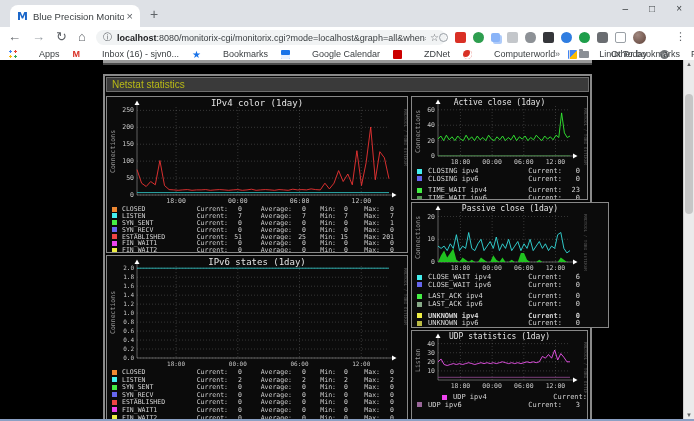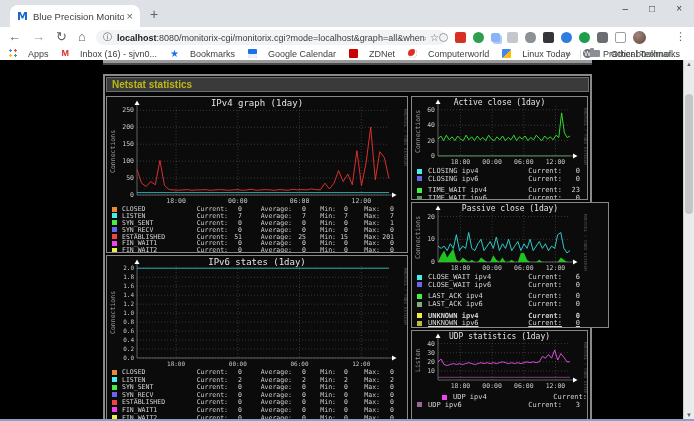--- a/index.html
+++ b/index.html
@@ -37,21 +37,21 @@
   .xi-dark { background:#35363a; }
   .xi-blueoval { background:#2f7de1; border-radius:50%; }
   .xi-greenc { background:#1e9e4a; border-radius:50%; }
   .xi-puzzle { background:#6a6d71; border-radius:3px; }
   .xi-list { background:linear-gradient(#fff 0 0), repeating-linear-gradient(#7d8186 0 2px, #fff 2px 4px); border:1px solid #9aa0a6; }
   .avatar { width:13px; height:13px; border-radius:50%; background:radial-gradient(circle at 35% 30%, #a1887f, #5d4037); }
   .menu-dots { position:absolute; right:8px; top:3px; font-size:11px; color:#5f6368; }
 
   .bookmarks { position:absolute; top:48px; left:0; right:0; height:12px; background:#fff;
                display:flex; align-items:center; gap:13px; padding-left:9px; font-size:9px; color:#3c4043; }
-  .bm { display:flex; align-items:flex-start; gap:11px; white-space:nowrap; }
+  .bm { display:flex; align-items:center; gap:22px; white-space:nowrap; }
   .bi { width:9px; height:9px; display:inline-block; }
   .bi-apps { width:8px; height:8px; background:
       radial-gradient(circle 1.2px at 1.5px 1.5px,#4285f4 99%,transparent),
       radial-gradient(circle 1.2px at 6.5px 1.5px,#ea4335 99%,transparent),
       radial-gradient(circle 1.2px at 1.5px 6.5px,#fbbc04 99%,transparent),
       radial-gradient(circle 1.2px at 6.5px 6.5px,#34a853 99%,transparent); }
   .bi-gmail { color:#d93025; font-weight:bold; font-size:9px; width:auto; line-height:9px; }
   .bi-star { color:#1a73e8; font-size:10px; width:auto; line-height:9px; }
   .bi-cal { background:#1a73e8; border-radius:1px; box-shadow:inset 0 -4px 0 #e8f0fe; }
   .bi-zdnet { background:#cc0000; border-radius:1px; }
@@ -62,21 +62,21 @@
   .bm-sep { width:1px; height:9px; background:#dadce0; }
   .bi-folder { position:relative; width:10px; height:7px; background:#8a8f95; border-radius:1px; margin-top:1px; }
   .bi-folder::before { content:""; position:absolute; top:-2px; left:0; width:4px; height:2px; background:#8a8f95; border-radius:1px 1px 0 0; }
   .overflow-chevron { color:#5f6368; font-size:9px; }
 
   
   .content { position:absolute; top:60px; left:0; right:0; bottom:2px; background:#000; }
   .prev-edge { position:absolute; left:103px; top:0; width:489px; height:5px; background:#9a9a9a; border-bottom:2px solid #4c4c4c; }
   .netstat { position:absolute; left:103px; top:14px; width:489px; height:420px; background:#050505; border:2px solid #8a8a8a; }
   .netstat-titlebar { margin:1px; height:15px; background:#3a3a3a; border:1px solid #6e6e6e;
-                      color:#b9ba16; font-weight:bold; font-size:10px; padding:1px 5px; }
+                      color:#b9ba16; font-weight:normal; font-size:10px; padding:1px 5px; }
   .netstat-body { position:absolute; left:0; top:18px; right:0; bottom:0; }
   .gpanel { position:absolute; background:#0b0b0b; border:1px solid #888; overflow:hidden; }
   #gp-ipv4   { left:1px;   top:2px;   width:302px; height:157px; }
   #gp-ipv6   { left:1px;   top:161px; width:302px; height:168px; }
   #gp-active { left:306px; top:2px;   width:177px; height:104px; }
   #gp-passive{ left:306px; top:108px; width:198px; height:126px;padding-left:40px; }
   #gp-udp    { left:306px; top:236px; width:177px; height:112px; }
   .g-title { position:absolute; top:1px; left:0; right:0; text-align:center; color:#e4e4e4;
              font-family:"DejaVu Sans Mono", monospace; }
   .g-ylabel { position:absolute; color:#9a9a9a; font-family:"DejaVu Sans Mono", monospace; font-size:6.5px;
@@ -189,21 +189,21 @@
         </span>
     </span>
   </div>
 
   <div class="content">
     <div class="prev-edge"></div>
     <div class="netstat">
       <div class="netstat-titlebar">Netstat statistics</div>
       <div class="netstat-body">
         <div class="gpanel" id="gp-ipv4">
-            <div class="g-title" style="font-size: 9px;">IPv4 graph  (1day)</div>
+            <div class="g-title" style="font-size: 9px;">IPv4 color  (1day)</div>
             <div class="g-ylabel" style="top: 10px; height: 88px;">Connections</div>
             <svg class="g-svg" width="300" height="108" viewBox="0 0 300 108">
               <line x1="30" y1="98" x2="282" y2="98" stroke="#787878" stroke-width="0.4" stroke-dasharray="1,2"></line>
               <text x="27" y="100" text-anchor="end" fill="#c8c8c8" font-size="6.5" font-family="DejaVu Sans Mono, monospace">0</text>
               <line x1="30" y1="81.07692307692308" x2="282" y2="81.07692307692308" stroke="#787878" stroke-width="0.4" stroke-dasharray="1,2"></line>
               <text x="27" y="83.07692307692308" text-anchor="end" fill="#c8c8c8" font-size="6.5" font-family="DejaVu Sans Mono, monospace">50</text>
               <line x1="30" y1="64.15384615384616" x2="282" y2="64.15384615384616" stroke="#787878" stroke-width="0.4" stroke-dasharray="1,2"></line>
               <text x="27" y="66.15384615384616" text-anchor="end" fill="#c8c8c8" font-size="6.5" font-family="DejaVu Sans Mono, monospace">100</text>
               <line x1="30" y1="47.23076923076923" x2="282" y2="47.23076923076923" stroke="#787878" stroke-width="0.4" stroke-dasharray="1,2"></line>
               <text x="27" y="49.23076923076923" text-anchor="end" fill="#c8c8c8" font-size="6.5" font-family="DejaVu Sans Mono, monospace">150</text>
@@ -547,21 +547,21 @@
                 <span class="lab">LAST_ACK ipv6</span>
                 <span class="k">Current:</span>
                 <span class="v">0</span>
               </div>
               <div class="lrow cur gap-before" style="height: 7.7px; font-weight: bold;">
                 <span class="sw" style="background: rgb(238, 238, 68);"></span>
                 <span class="lab">UNKNOWN ipv4</span>
                 <span class="k">Current:</span>
                 <span class="v">0</span>
               </div>
-              <div class="lrow cur" style="height: 7.7px; text-decoration: underline;">
+              <div class="lrow cur" style="height: 7.7px;">
                 <span class="sw" style="background: rgb(187, 187, 68);"></span>
                 <span class="lab">UNKNOWN ipv6</span>
                 <span class="k">Current:</span>
                 <span class="v">0</span>
               </div>
             </div>
           </div>
         <div class="gpanel" id="gp-udp">
             <div class="g-title" style="font-size: 8px;">UDP statistics  (1day)</div>
             <div class="g-ylabel" style="top: 9px; height: 40px;">Listen</div>

